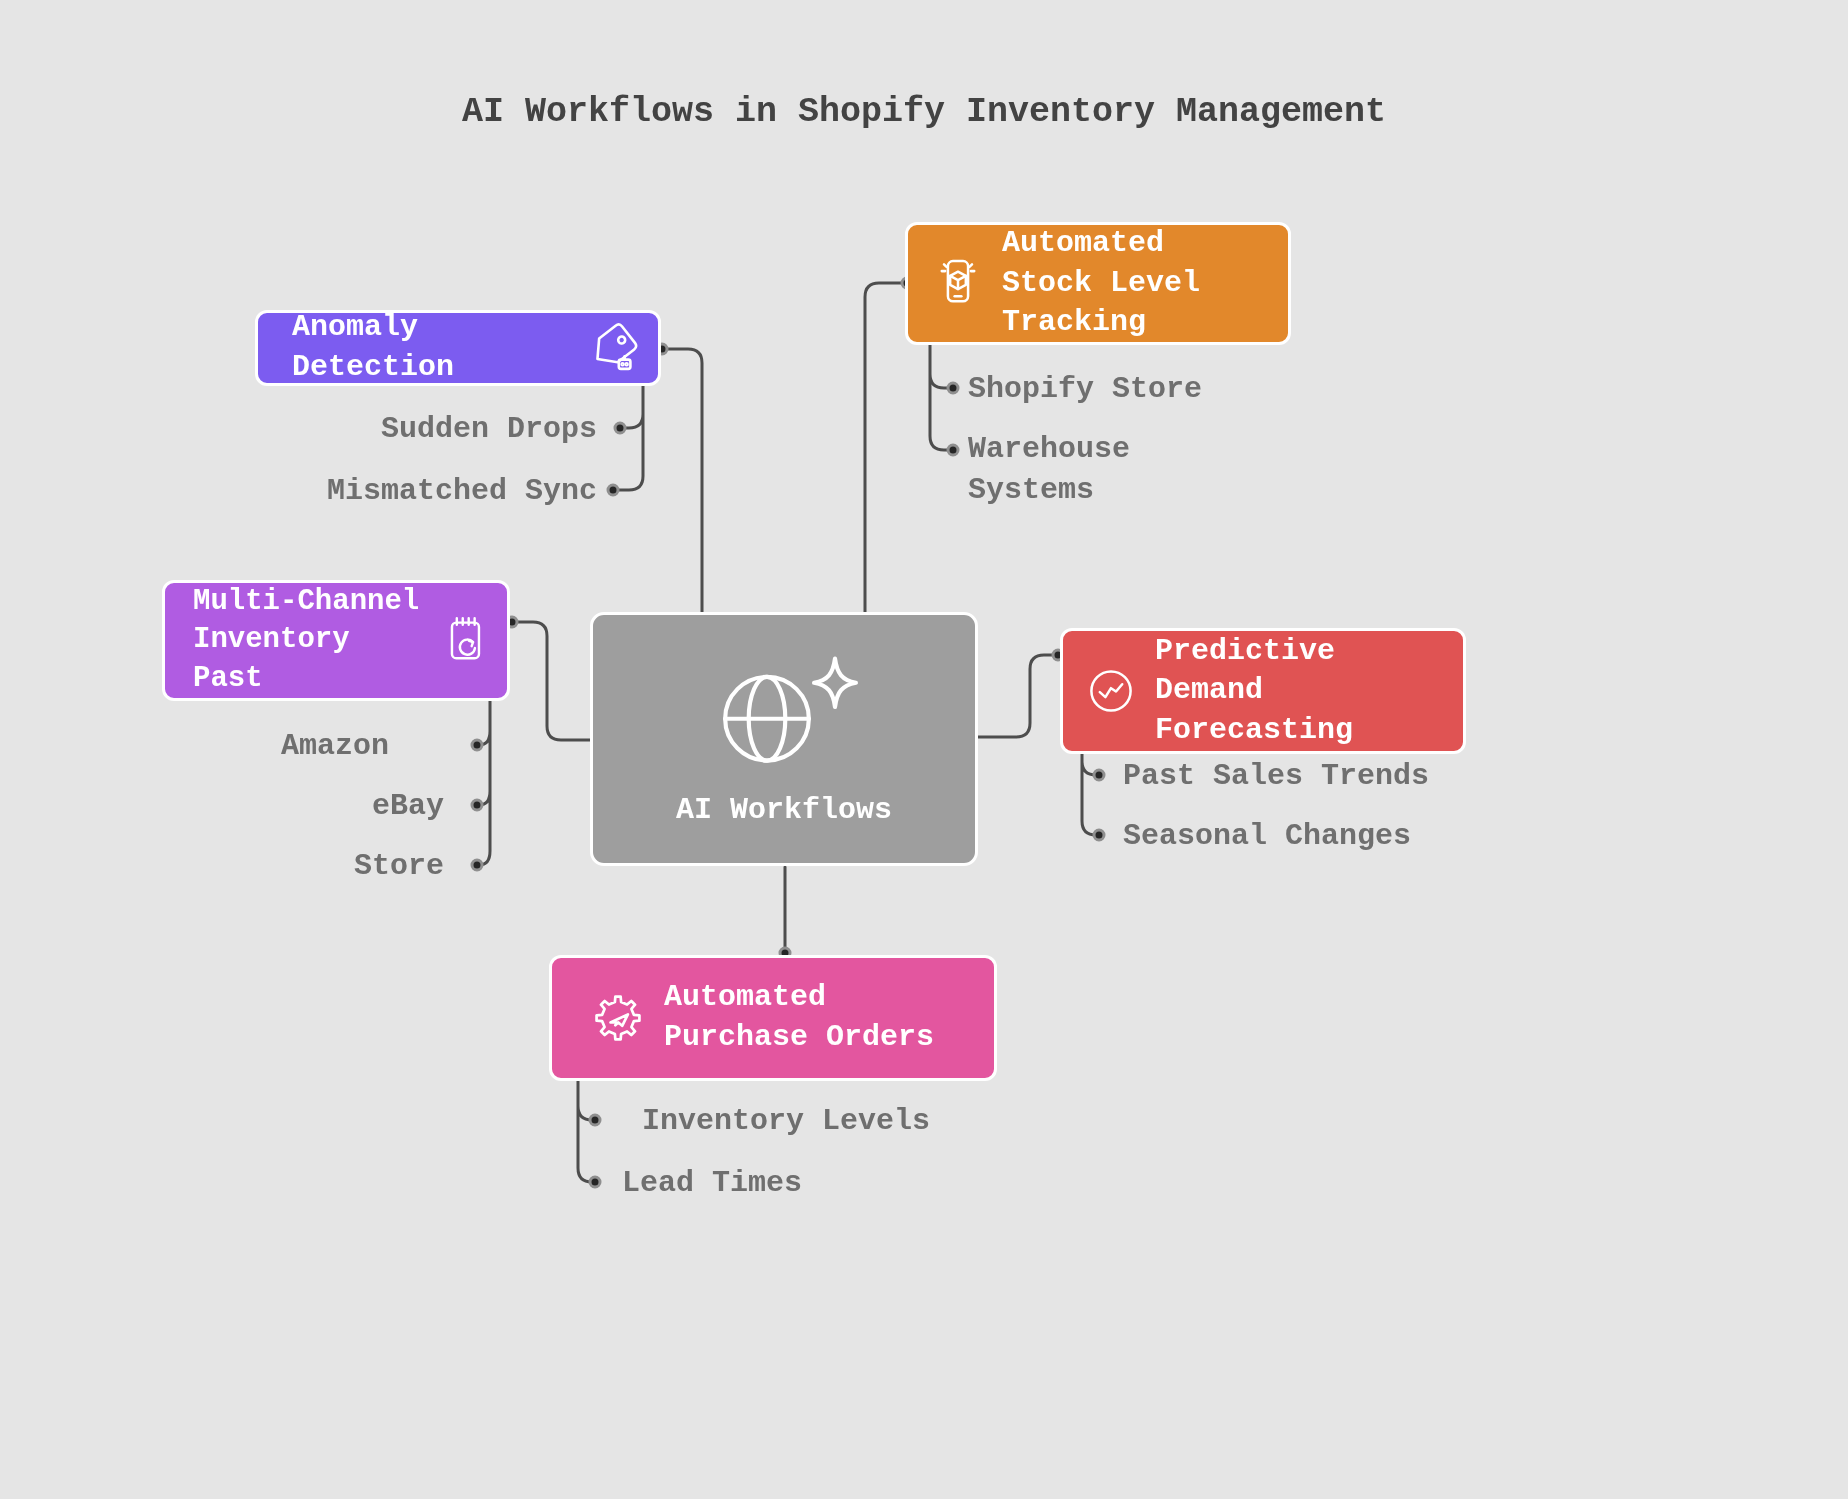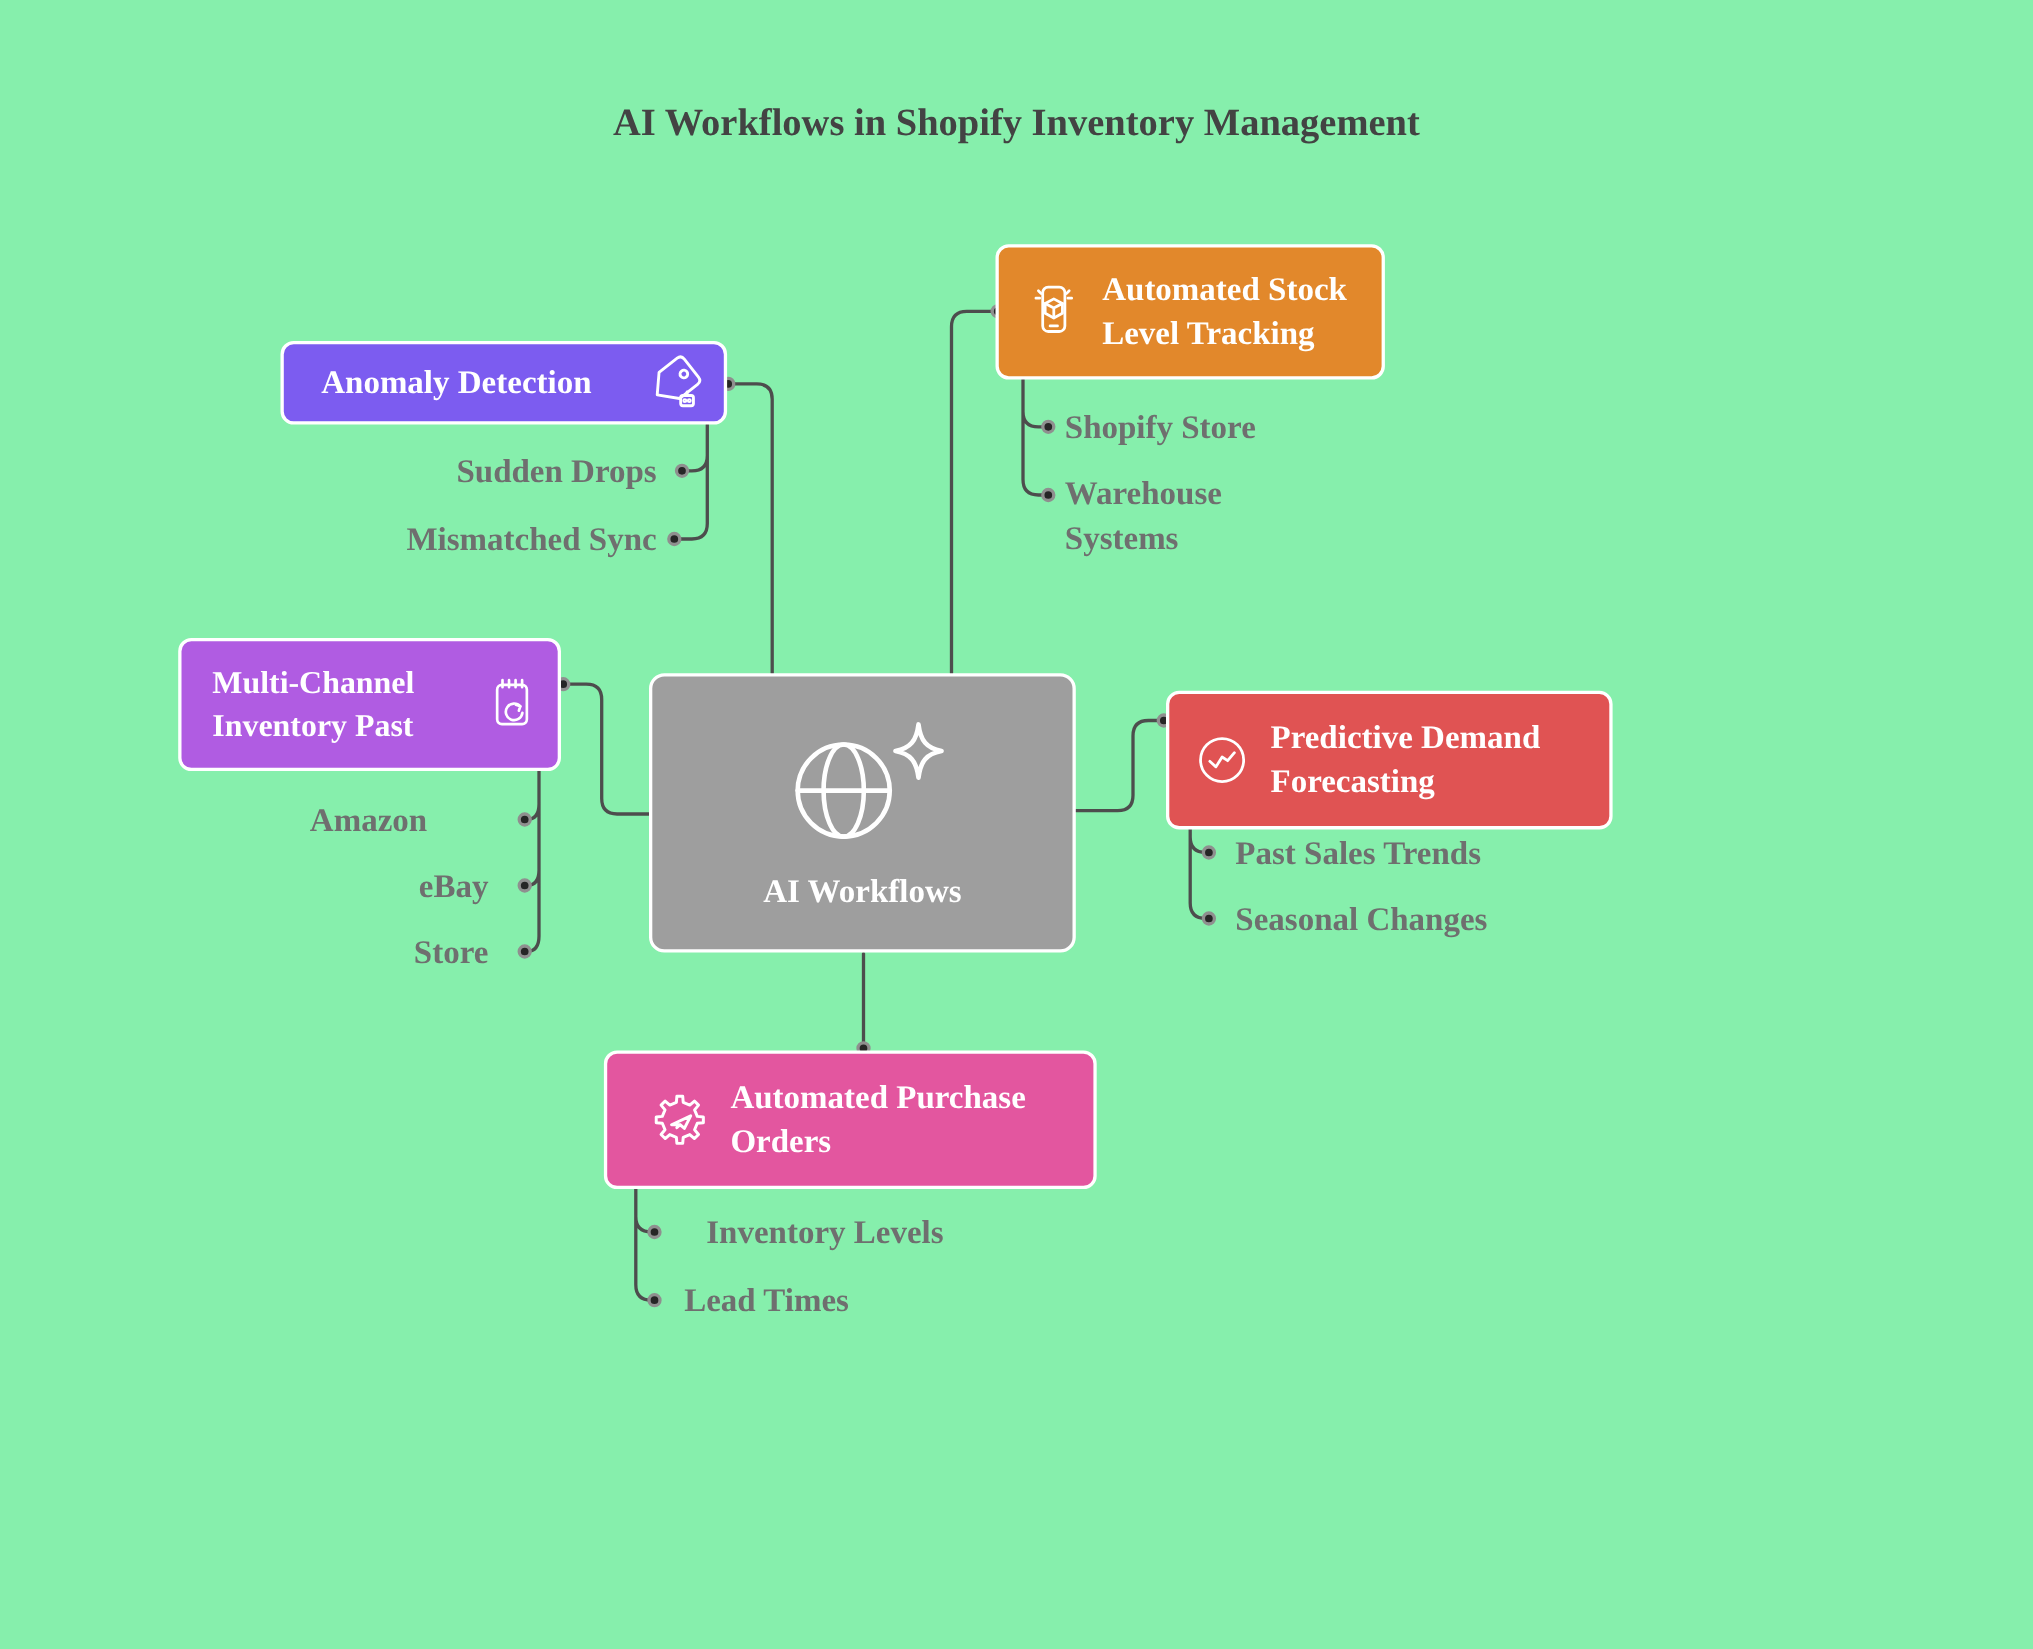--- a/index.html
+++ b/index.html
@@ -4,22 +4,22 @@
 <style>
   html, body {
     margin: 0;
     padding: 0;
     background: #000000;
   }
   .canvas {
     position: relative;
     width: 1848px;
     height: 1499px;
-    background: #86efac;
-    font-family: Liberation Serif, serif;
+    background: #e5e5e5;
+    font-family: Liberation Mono, monospace;
     overflow: hidden;
   }
   .connectors {
     position: absolute;
     left: 0; top: 0;
     width: 1848px; height: 1499px;
   }
   .connectors path {
     fill: none;
     stroke: #4d4d4d;
@@ -63,21 +63,21 @@
     width: 388px; height: 254px;
     border-radius: 14px;
     flex-direction: column;
     justify-content: center;
     gap: 12px;
   }
   .center-node .label { font-size: 30px; }
 
   .node-stock {
     left: 905px; top: 222px;
-    width: 354px; height: 123px;
+    width: 386px; height: 123px;
     padding: 0 16px 0 22px;
     gap: 16px;
   }
   .node-anomaly {
     left: 255px; top: 310px;
     width: 406px; height: 76px;
     padding: 0 16px 0 34px;
     justify-content: space-between;
     gap: 12px;
   }

